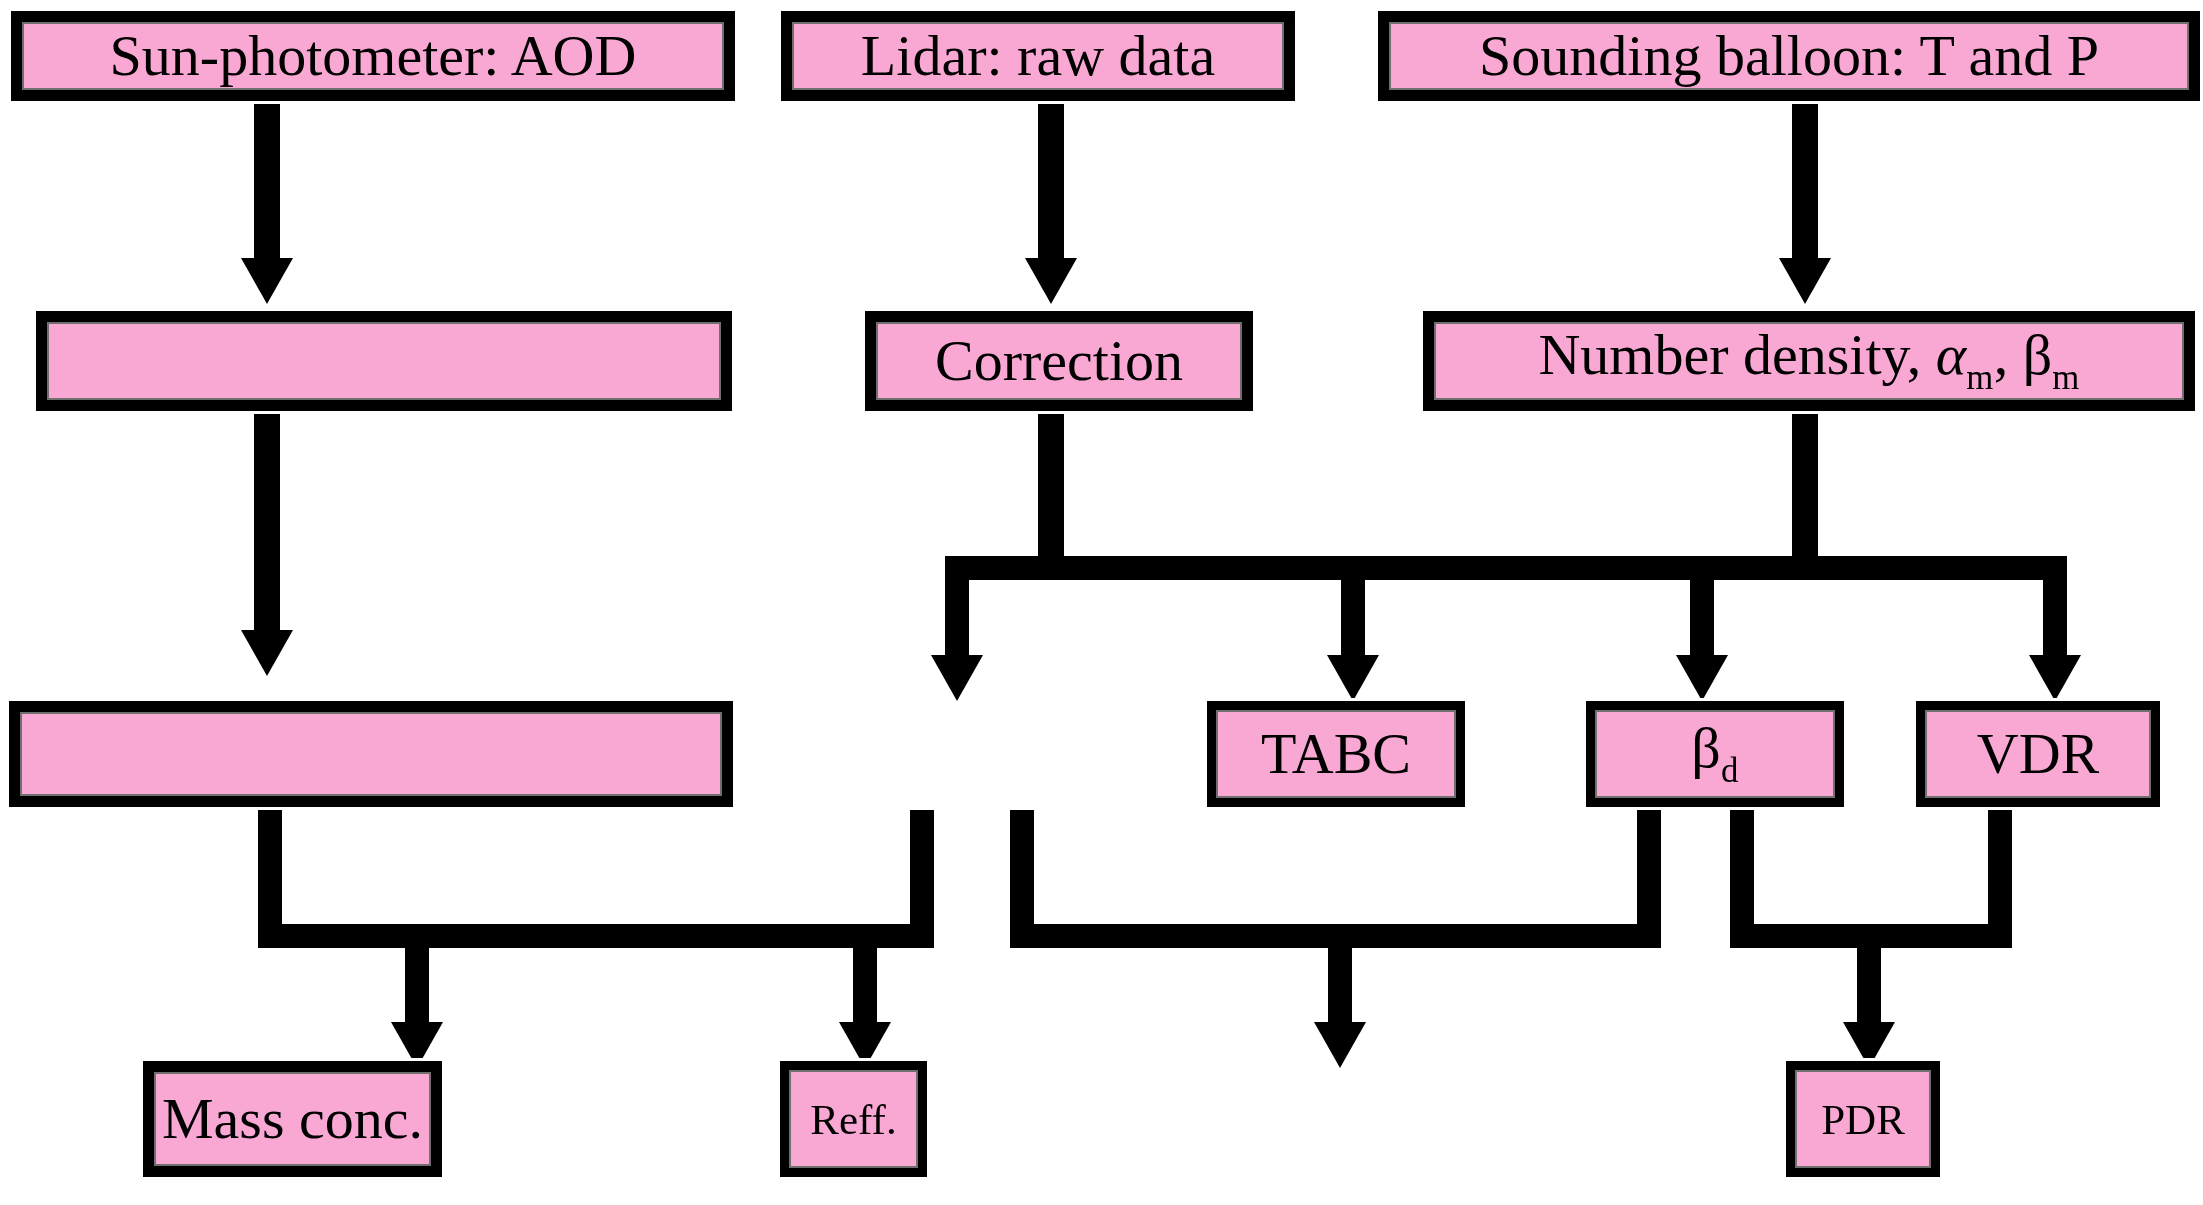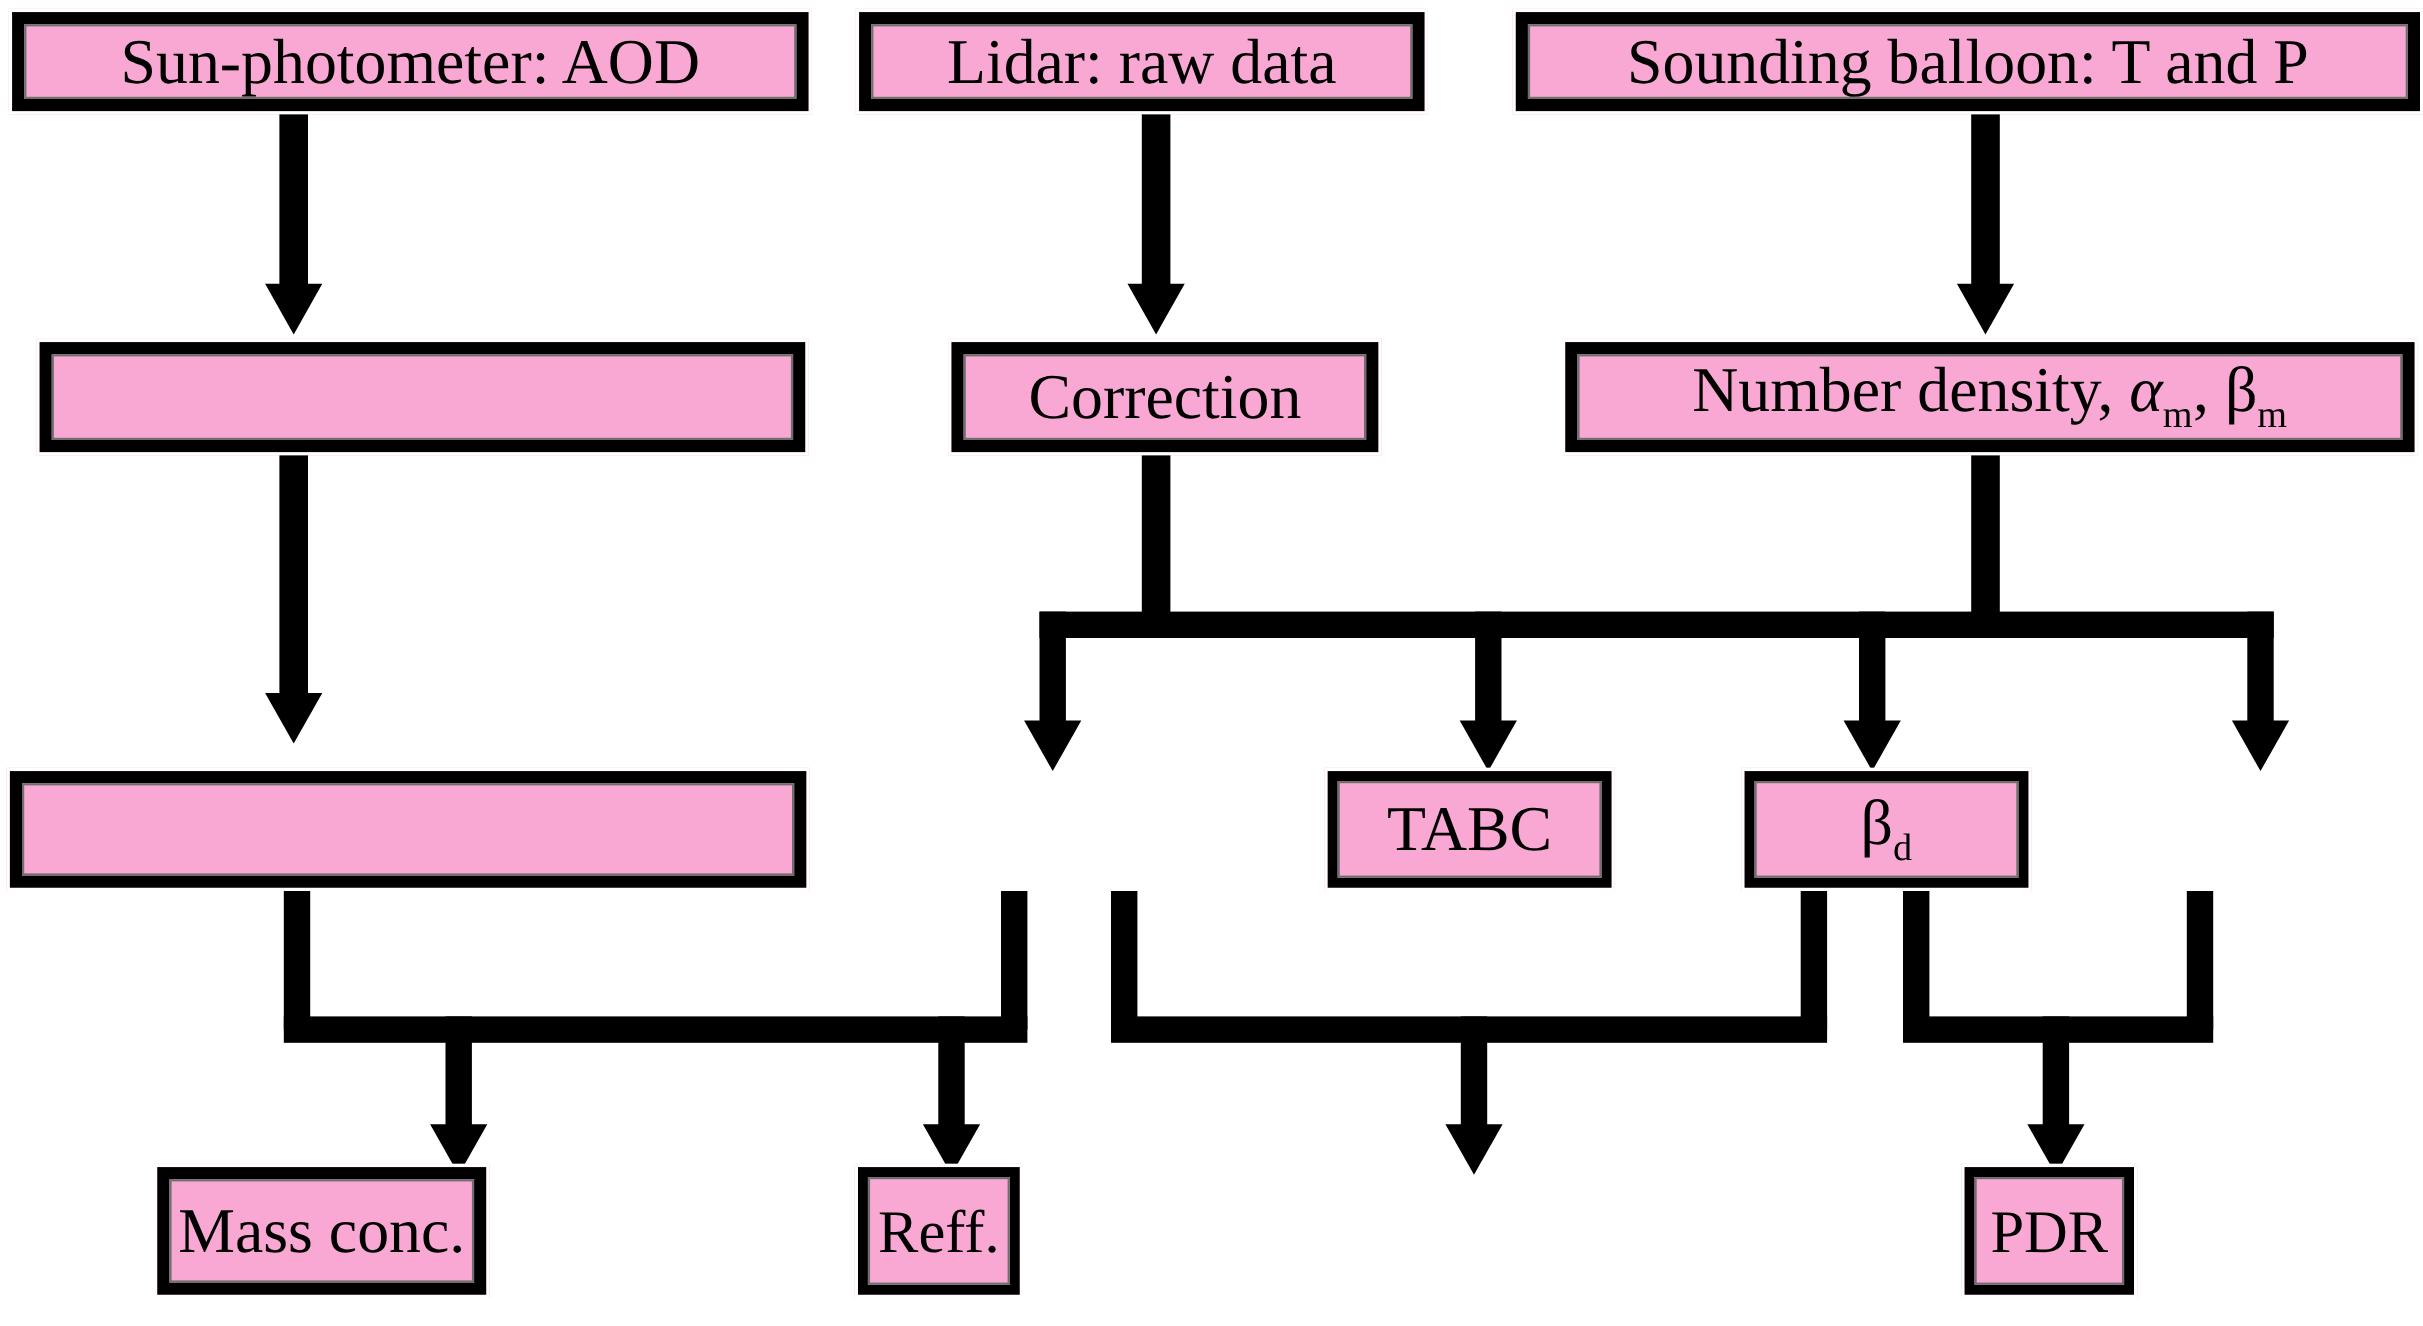--- a/index.html
+++ b/index.html
@@ -12,21 +12,21 @@
         border:3px solid #ffffff;
         display:flex;align-items:center;justify-content:center;
         color:#000;line-height:1.0;text-align:center;}
   .node .frame{position:absolute;inset:0;box-sizing:border-box;border:11px solid #000000;pointer-events:none;}
   .node .inner{position:absolute;inset:11px;box-sizing:border-box;border:2px solid #6f6f6f;pointer-events:none;}
   .node .lbl{position:relative;z-index:2;padding:0 10px;white-space:nowrap;}
   .node.thin .frame{border-width:9px;}
   .node.thin .inner{inset:9px;}
 
   .lbl{font-size:58px;}
-  .lbl.sm{font-size:55px;}
+  .lbl.sm{font-size:43px;}
   .lbl sub{font-size:0.60em;vertical-align:-0.42em;letter-spacing:0.01em;}
   .gk{font-family:"Liberation Serif","DejaVu Serif",serif;font-style:italic;}
   .gkb{font-family:"Liberation Serif","DejaVu Serif",serif;font-style:normal;}
 
   
   .vline{position:absolute;background:#000000;}
   .hline{position:absolute;background:#000000;}
   .arrow{position:absolute;width:0;height:0;
          border-left:26px solid transparent;border-right:26px solid transparent;
          border-top:46px solid #000000;}
@@ -115,20 +115,25 @@
   </div>
 
   <div class="node thin" style="left:1583px;top:698px;width:264px;height:112px;">
     <span class="frame"></span>
     <span class="inner"></span>
     <span class="lbl">
       <span class="gkb">β</span><sub>d</sub>
     </span>
   </div>
 
+  <div class="node thin" style="left:1913px;top:698px;width:250px;height:112px;">
+    <span class="frame"></span>
+    <span class="inner"></span>
+    <span class="lbl">VDR</span>
+  </div>
 
   <div class="vline" style="left:258px;top:810px;width:24px;height:126px;"></div>
 
   <div class="vline" style="left:910px;top:810px;width:24px;height:126px;"></div>
 
   <div class="hline" style="left:258px;top:924px;width:676px;height:24px;"></div>
   <div class="vline" style="left:405px;top:924px;width:24px;height:110px;"></div>
   <div class="arrow" style="left:391px;top:1022px;"></div>
   <div class="vline" style="left:853px;top:924px;width:24px;height:110px;"></div>
   <div class="arrow" style="left:839px;top:1022px;"></div>

